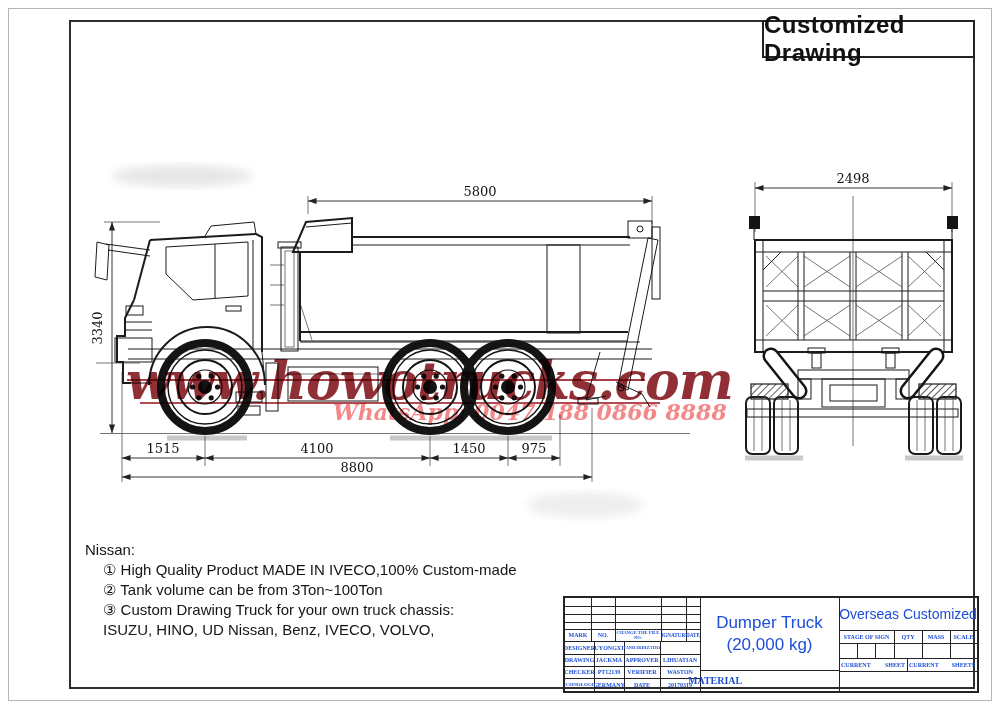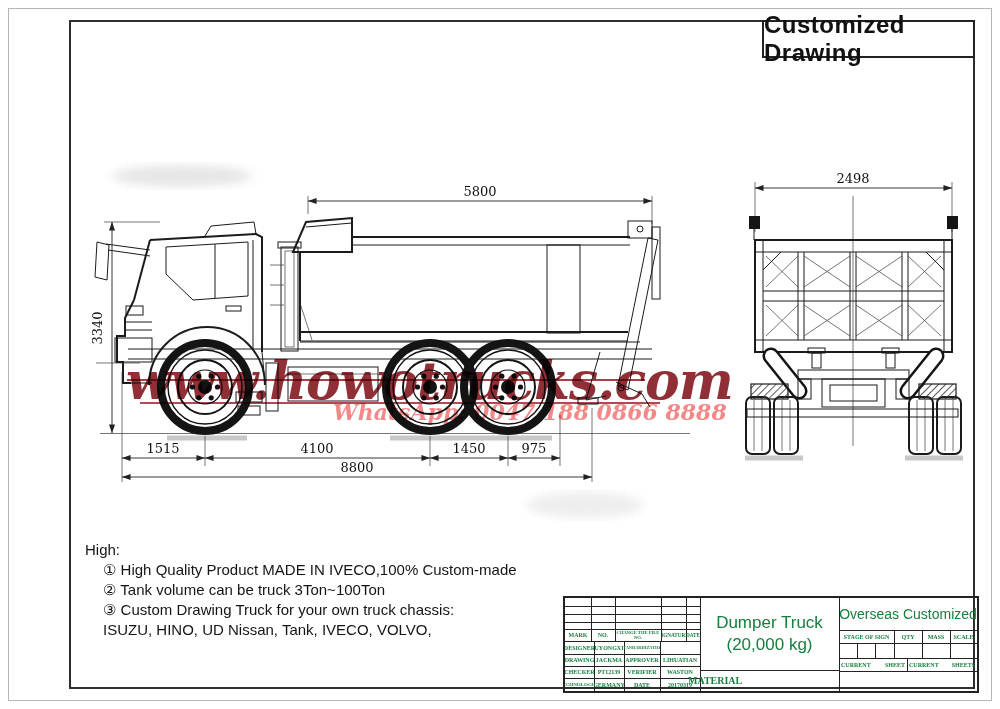--- a/index.html
+++ b/index.html
@@ -22,21 +22,21 @@
           color:rgba(242,130,130,0.95);mix-blend-mode:multiply;}
   
   #notes{left:85px;top:540px;font-size:15px;line-height:20px;color:#151515;}
   #notes .nline{padding-left:18px;}
   
   #tb{left:563px;top:596px;width:412px;height:93px;border:2px solid #222;box-sizing:content-box;
       font-family:"Liberation Serif",serif;}
   .hl{position:absolute;background:#222;height:1px;}
   .vl{position:absolute;background:#222;width:1px;}
   .cell{position:absolute;display:flex;align-items:center;justify-content:center;text-align:center;
-        font-weight:bold;color:#15803d;overflow:hidden;}
+        font-weight:bold;color:#1d4ed8;overflow:hidden;}
   .cell.sans{font-family:"Liberation Sans",sans-serif;font-weight:normal;}
   
   svg text{font-family:"DejaVu Serif",serif;font-size:13px;fill:#111;text-anchor:middle;}
   .ln{stroke:#1b1b1b;stroke-width:1;fill:none;}
   .ln2{stroke:#1b1b1b;stroke-width:2;fill:none;}
   .thin{stroke:#3a3a3a;stroke-width:0.7;fill:none;}
   .dim{stroke:#222;stroke-width:0.9;fill:none;}
 </style>
 </head>
 <body>
@@ -226,25 +226,25 @@
       <path d="M745,458 h58 M905,458 h58" stroke="#9a9a9a" stroke-width="5" opacity="0.55" fill="none"></path>
     </g>
   </svg>
 
   <div class="abs" id="wm-line1"></div>
   <div class="abs" id="wm-main">www.howotrucks.com</div>
   <div class="abs" id="wm-line2"></div>
   <div class="abs" id="wm-sub">WhatsApp: 0047 188 0866 8888</div>
 
   <div class="abs" id="notes">
-    <div>High:</div>
+    <div>Nissan:</div>
     <div class="nline">① High Quality Product MADE IN IVECO,100% Custom-made</div>
-    <div class="nline">② Tank volume can be truck 3Ton~100Ton</div>
+    <div class="nline">② Tank volume can be from 3Ton~100Ton</div>
     <div class="nline">③ Custom Drawing Truck for your own truck chassis:</div>
-    <div class="nline">ISUZU, HINO, UD Nissan, Tank, IVECO, VOLVO,</div>
+    <div class="nline">ISUZU, HINO, UD Nissan, Benz, IVECO, VOLVO,</div>
   </div>
 
   <div class="abs" id="tb">
 
     <div class="vl" style="left:135px;top:0;height:93px;"></div>
     <div class="vl" style="left:274px;top:0;height:93px;"></div>
 
     <div class="hl" style="left:0;top:8px;width:135px;"></div>
     <div class="hl" style="left:0;top:16px;width:135px;"></div>
     <div class="hl" style="left:0;top:24px;width:135px;"></div>

